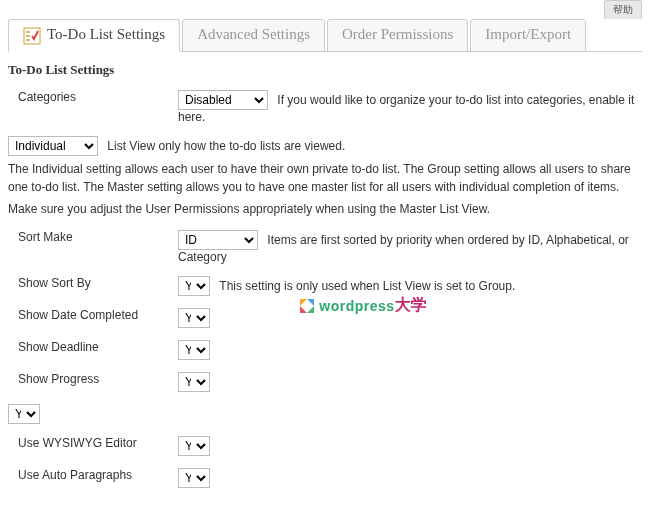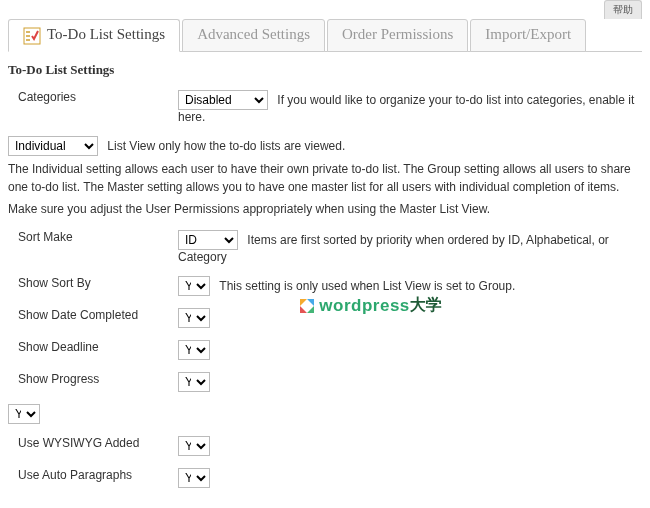--- a/index.html
+++ b/index.html
@@ -73,47 +73,47 @@
   .select {
     border: 1px solid #bbb;
     background: #fff;
     font-family: inherit;
     font-size: 12px;
     padding: 1px 2px;
     height: 20px;
   }
   .select-sm { width: 32px; }
   .select-md { width: 90px; }
-  .select-lg { width: 60px; }
+  .select-lg { width: 80px; }
   .desc { margin-left: 6px; color: #333; }
   .desc-block { margin-top: 4px; line-height: 1.5; color: #333; }
   .watermark {
     position: absolute;
     left: 290px;
     top: 295px;
     pointer-events: none;
     opacity: 0.95;
     font-family: Arial, sans-serif;
   }
   .wm-logo {
     display: inline-block;
     width: 18px; height: 18px;
     vertical-align: middle;
   }
   .wm-text {
     font-weight: bold;
-    font-size: 17px;
+    font-size: 14px;
     color: #21a366;
     letter-spacing: 0.5px;
     vertical-align: middle;
   }
   .wm-cn {
     font-weight: bold;
     font-size: 16px;
-    color: #14532d;
+    color: #be185d;
     vertical-align: middle;
     text-align: center;
   }
   .page { position: relative; }
 </style>
 </head>
 <body>
 
 <div class="page">
 
@@ -184,21 +184,21 @@
   <div class="row">
     <div class="row-label">Show Progress</div>
     <div class="row-content"><select class="select select-sm"><option>Yes</option></select></div>
   </div>
 
   <div class="row">
     <div class="row-content"><select class="select select-sm"><option>Yes</option></select></div>
   </div>
 
   <div class="row">
-    <div class="row-label">Use WYSIWYG Added</div>
+    <div class="row-label">Use WYSIWYG Editor</div>
     <div class="row-content"><select class="select select-sm"><option>Yes</option></select></div>
   </div>
 
   <div class="row">
     <div class="row-label">Use Auto Paragraphs</div>
     <div class="row-content"><select class="select select-sm"><option>Yes</option></select></div>
   </div>
 
   <div class="watermark">
     <span class="wm-logo">

